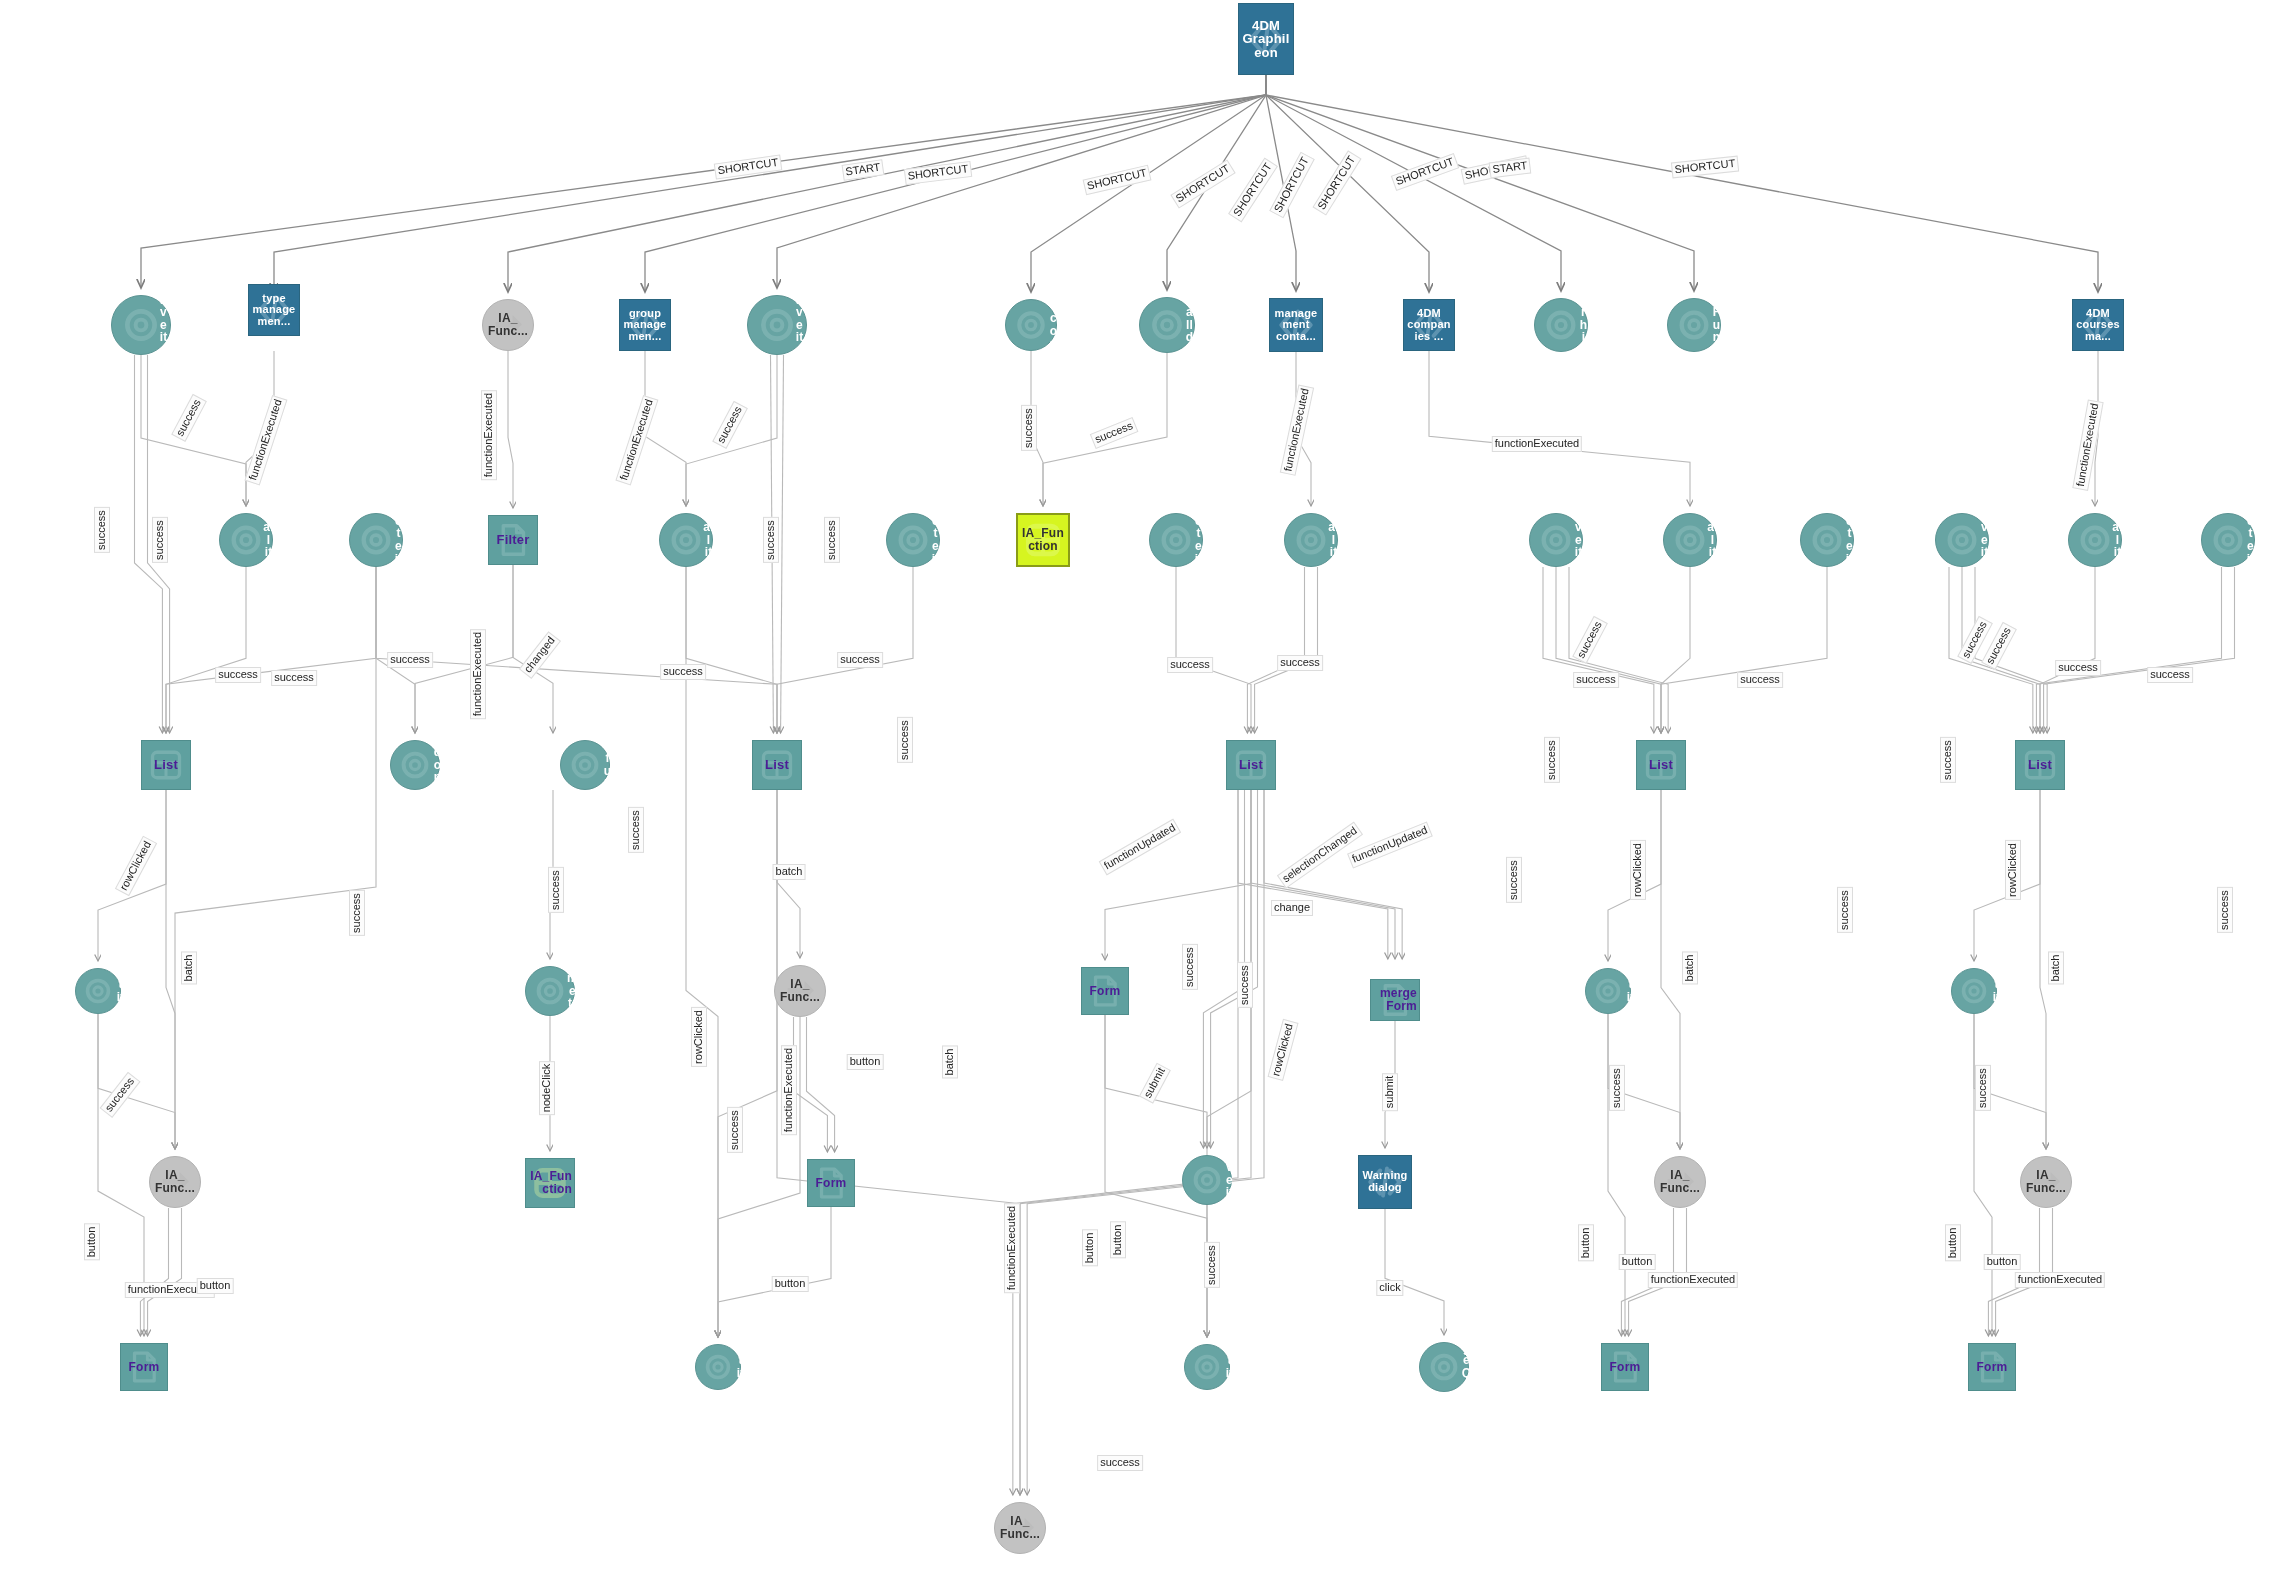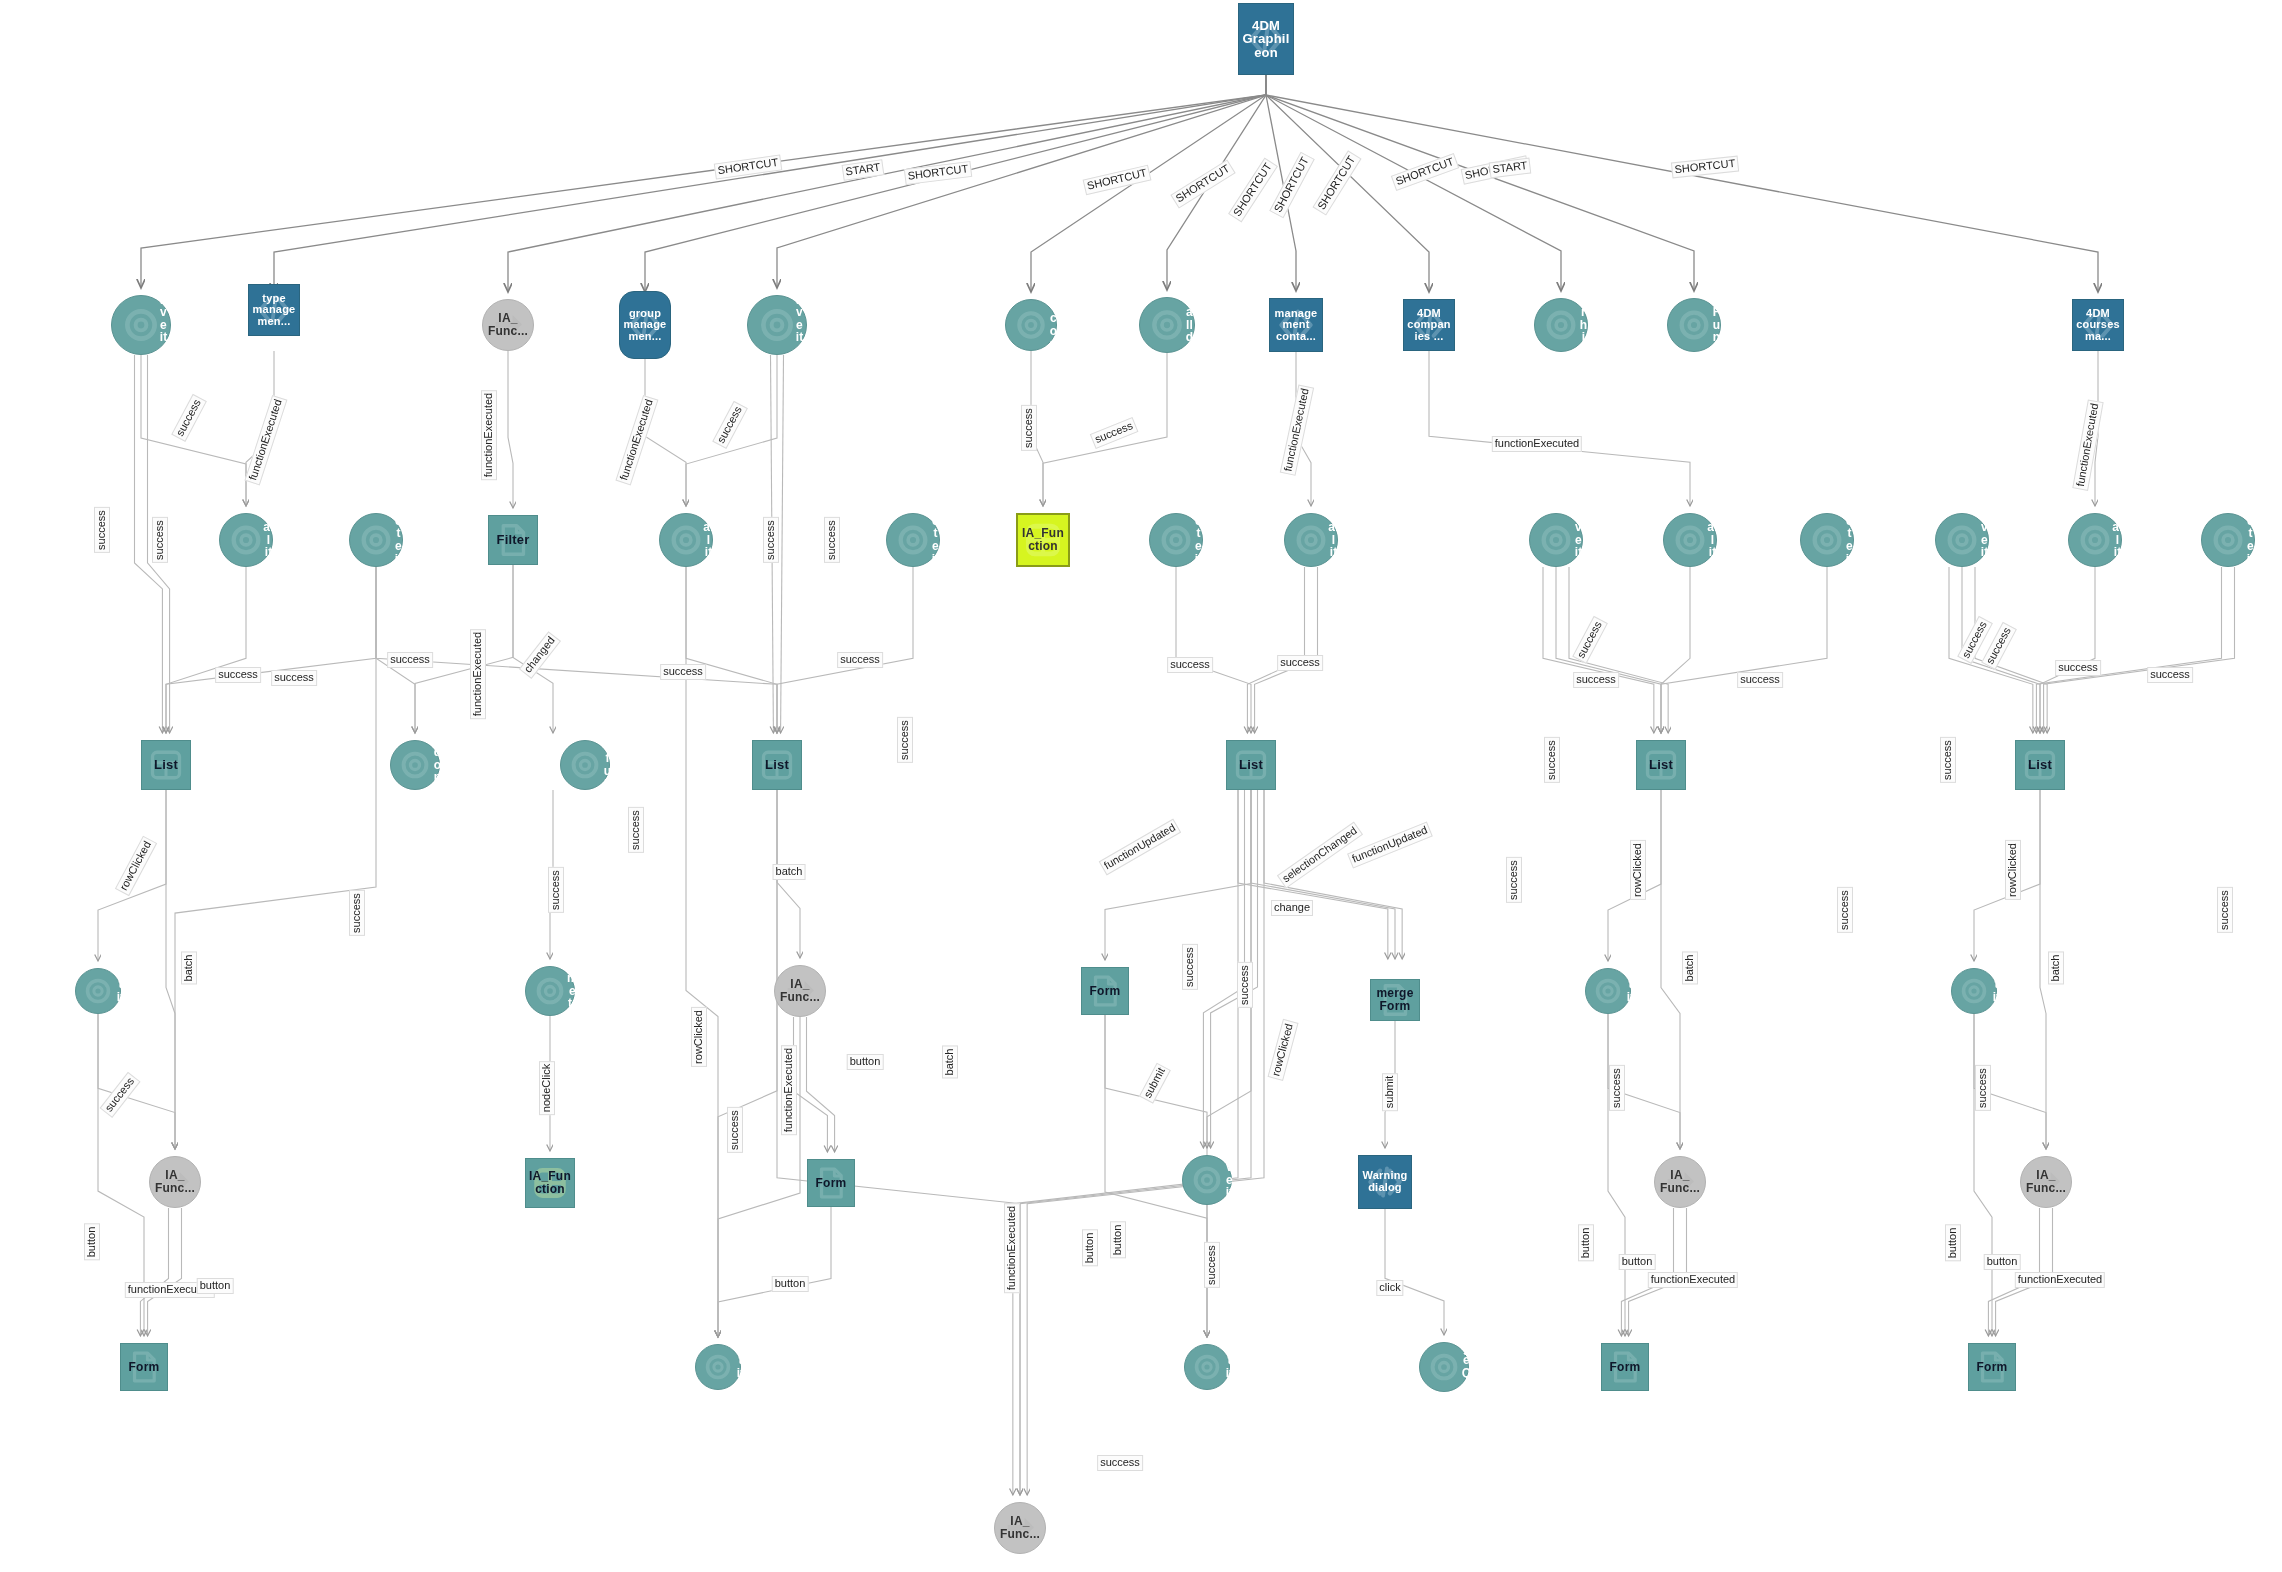--- a/index.html
+++ b/index.html
@@ -15,21 +15,21 @@
   .n-circle{border-radius:50%;}
   .n-circle.teal{background:#67a4a3;border:1px solid #5a9392;}
   .n-circle.teal .lbl{color:#ffffff;margin-left:45px;}
   .n-circle.gray{background:#c2c2c2;border:1px solid #b2b2b2;}
   .n-circle.gray .lbl{color:#333333;}
   
   .n-square{}
   .n-square.blue{background:#2f7296;border:1px solid #2a657f;}
   .n-square.blue .lbl{color:#ffffff;}
   .n-square.tealsq{background:#5fa09f;border:1px solid #4f8d8c;}
-  .n-square.tealsq .lbl{color:#0f172a;}
+  .n-square.tealsq .lbl{color:#4c1d95;text-align:right;}
   .n-square.lime{background:#d6f520;border:2px solid #8a9c17;}
   .n-square.lime .lbl{color:#333333;}
   
   .ico{position:absolute;left:50%;top:50%;transform:translate(-50%,-50%);z-index:1;opacity:.33;}
   .ico svg{display:block;}
   .elabel{position:absolute;transform-origin:50% 50%;background:#fcfcfc;border:1px solid #dcdcdc;
           color:#222;font-size:11px;white-space:nowrap;padding:0 2px;line-height:13px;height:14px;}
 </style>
 </head>
 <body>
@@ -264,21 +264,21 @@
         <span class="lbl" style="font-size: 11px;">type managemen...</span>
       </div>
       <div class="node n-circle gray" style="left: 508px; top: 325px; width: 52px; height: 52px;">
         <span class="ico">
           <svg width="37" height="37" viewBox="0 0 24 24">
             <path d="M4 13.5 L15 13.5 L15 18 L21 11.5 L15 5.5 L15 10 L4 10 Z" fill="#b0b0b0"></path>
           </svg>
         </span>
         <span class="lbl" style="font-size: 12px;">IA_ Func...</span>
       </div>
-      <div class="node n-square blue" style="left: 645px; top: 325px; width: 52px; height: 68px; border-radius: 15px;">
+      <div class="node n-square blue" style="left: 645px; top: 325px; width: 52px; height: 52px;">
         <span class="ico">
           <svg width="37" height="37" viewBox="0 0 24 24">
             <path d="M9 5 L3 12 L9 19" fill="none" stroke="#bcd7e6" stroke-width="2.6" stroke-linecap="round" stroke-linejoin="round"></path>
             <path d="M15 5 L21 12 L15 19" fill="none" stroke="#bcd7e6" stroke-width="2.6" stroke-linecap="round" stroke-linejoin="round"></path>
             <path d="M13.2 3.6 L10.8 20.4" fill="none" stroke="#bcd7e6" stroke-width="2.4" stroke-linecap="round"></path>
           </svg>
         </span>
         <span class="lbl" style="font-size: 11px;">group managemen...</span>
       </div>
       <div class="node n-circle teal" style="left: 777px; top: 325px; width: 60px; height: 60px;">

